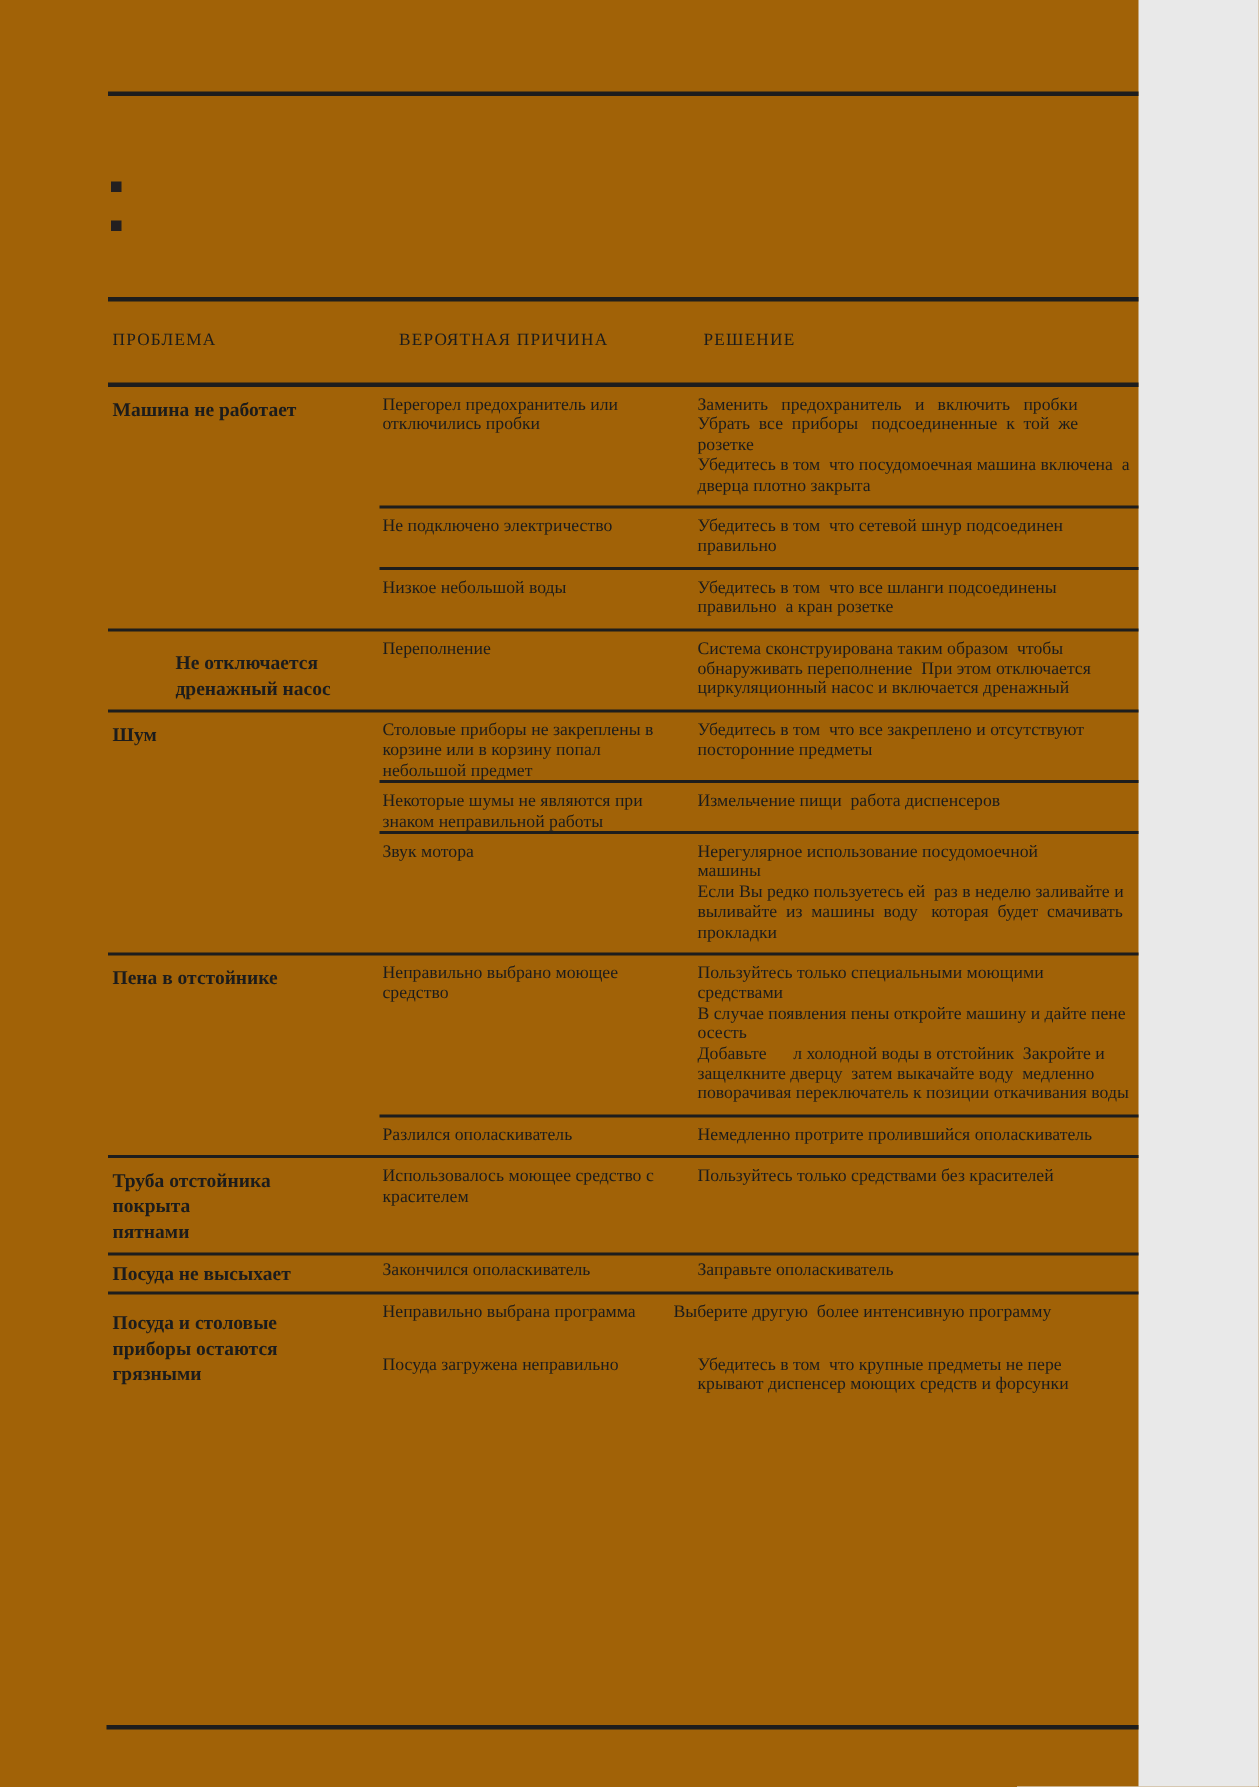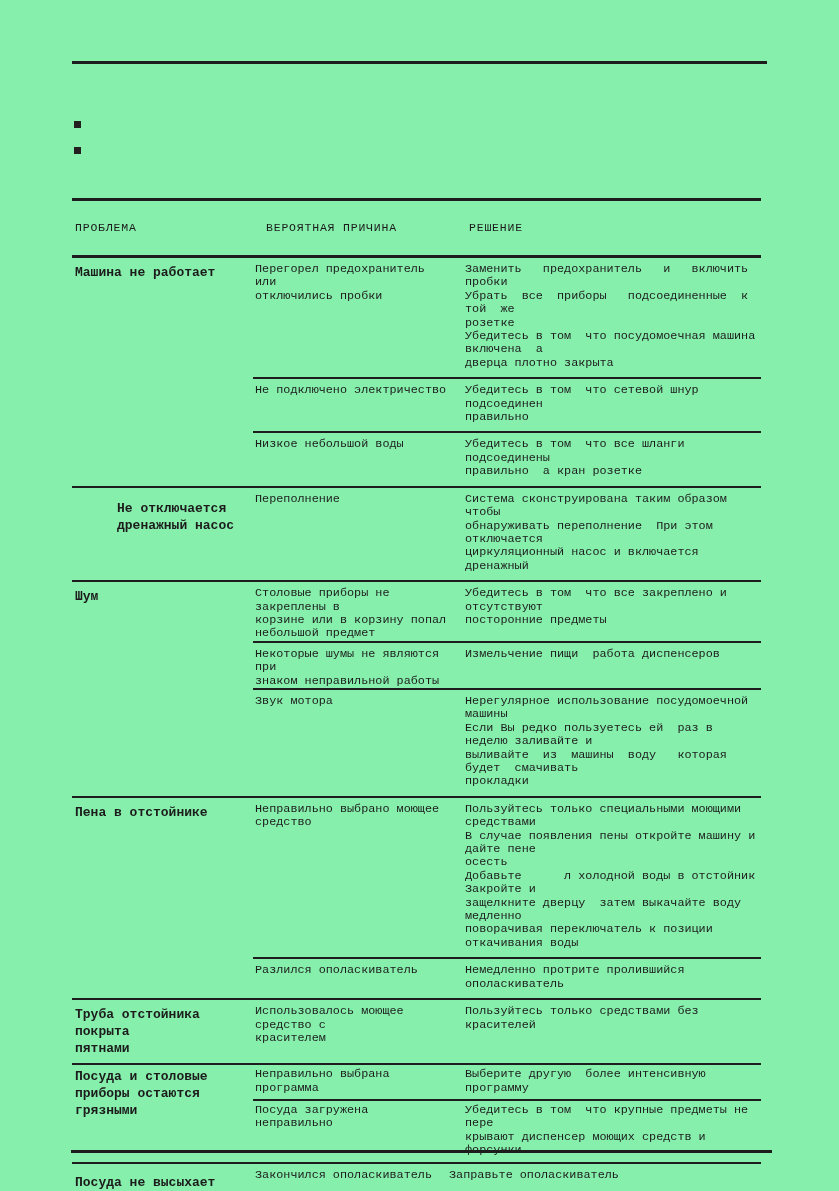--- a/index.html
+++ b/index.html
@@ -1,20 +1,20 @@
 <!DOCTYPE html>
 <html><head>
 <meta charset="utf-8">
 <style>
   html,body { margin:0; padding:0; background:#e9e9e9; }
   .page {
     position:relative;
-    width:839px; height:1191px;
-    background:#86efac;
-    font-family:Liberation Mono, monospace;
+    width:759px; height:1191px;
+    background:#a16207;
+    font-family:Liberation Serif, serif;
     color:#1c1c1c;
     overflow:hidden;
   }
   .rule { position:absolute; background:#1d1d1d; }
   .top-rule    { left:72px; top:61px;   width:695px; height:3px; }
   .bottom-rule { left:71px; top:1150px; width:701px; height:3px; }
 
   .bullets { position:absolute; left:74px; top:121px; }
   .bullet-sq { width:7px; height:7px; background:#231f20; margin-bottom:19px; }
 
@@ -184,48 +184,48 @@
             <div class="entry">
               <div class="cause">Использовалось моющее средство с
 красителем</div>
               <div class="solutions">
                 <p>Пользуйтесь только средствами без красителей</p>
               </div>
             </div>
           </div>
         </div>
         <div class="row">
+          <div class="problem">Посуда не высыхает</div>
+          <div class="entries">
+            <div class="entry">
+              <div class="cause">Закончился ополаскиватель</div>
+              <div class="solutions">
+                <p>Заправьте ополаскиватель</p>
+              </div>
+            </div>
+          </div>
+        </div>
+        <div class="row">
           <div class="problem">Посуда и столовые
 приборы остаются
 грязными</div>
           <div class="entries">
             <div class="entry">
               <div class="cause">Неправильно выбрана программа</div>
               <div class="solutions">
                 <p>Выберите другую  более интенсивную программу</p>
               </div>
             </div>
             <div class="entry">
               <div class="cause">Посуда загружена неправильно</div>
               <div class="solutions">
                 <p>Убедитесь в том  что крупные предметы не пере
 крывают диспенсер моющих средств и форсунки</p>
               </div>
             </div>
           </div>
         </div>
-        <div class="row">
-          <div class="problem">Посуда не высыхает</div>
-          <div class="entries">
-            <div class="entry">
-              <div class="cause">Закончился ополаскиватель</div>
-              <div class="solutions">
-                <p>Заправьте ополаскиватель</p>
-              </div>
-            </div>
-          </div>
-        </div>
       </div>
   </div>
 
   <div class="rule bottom-rule"></div>
 
 </div>
 
 </body></html>

